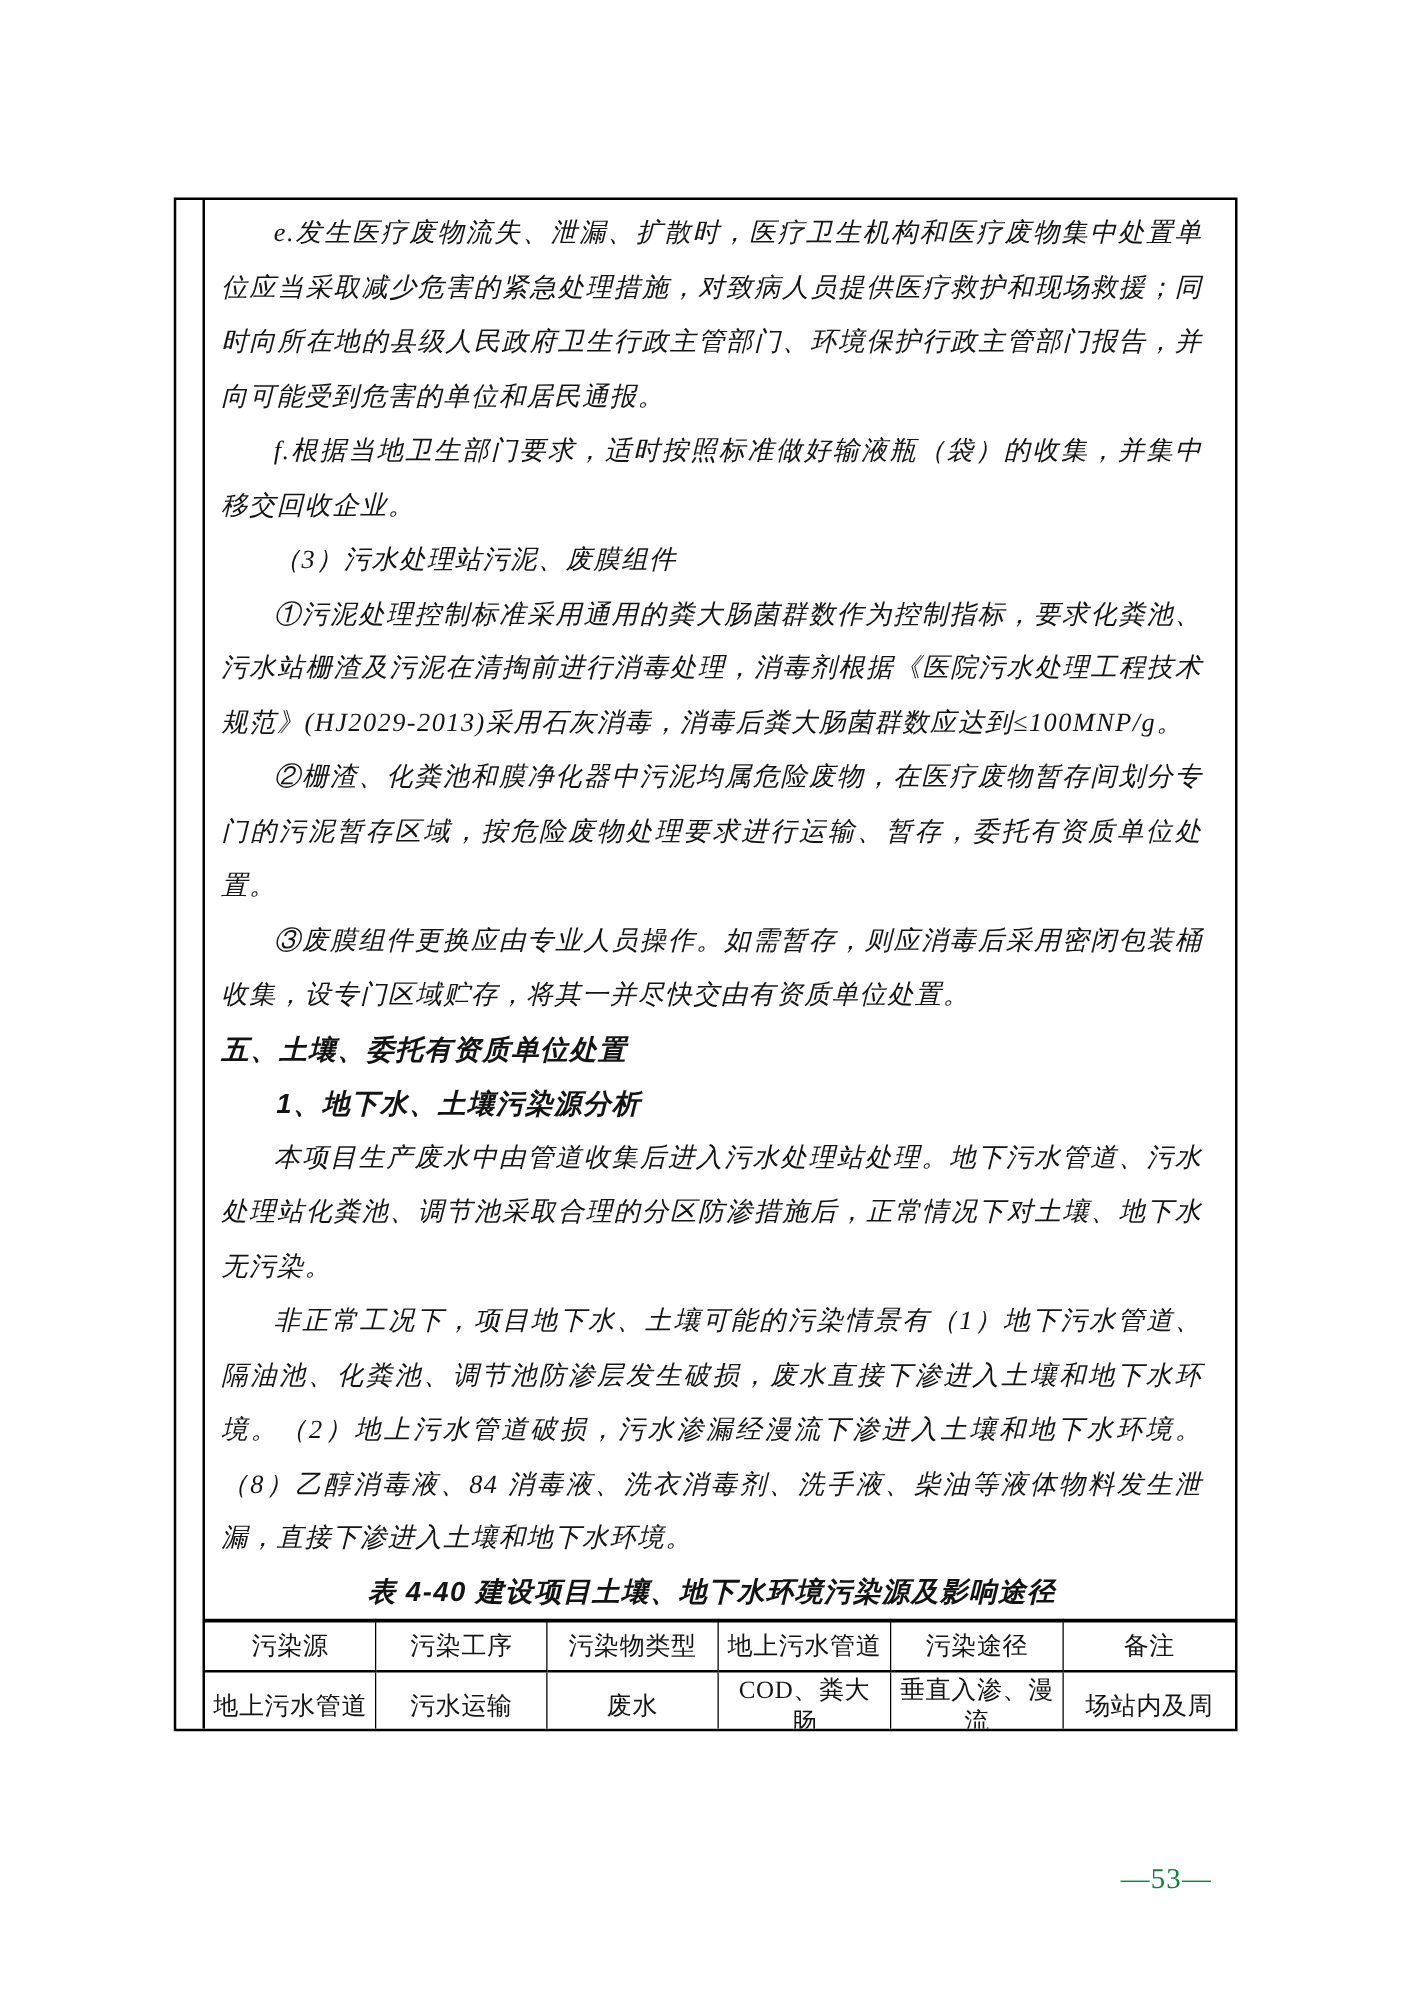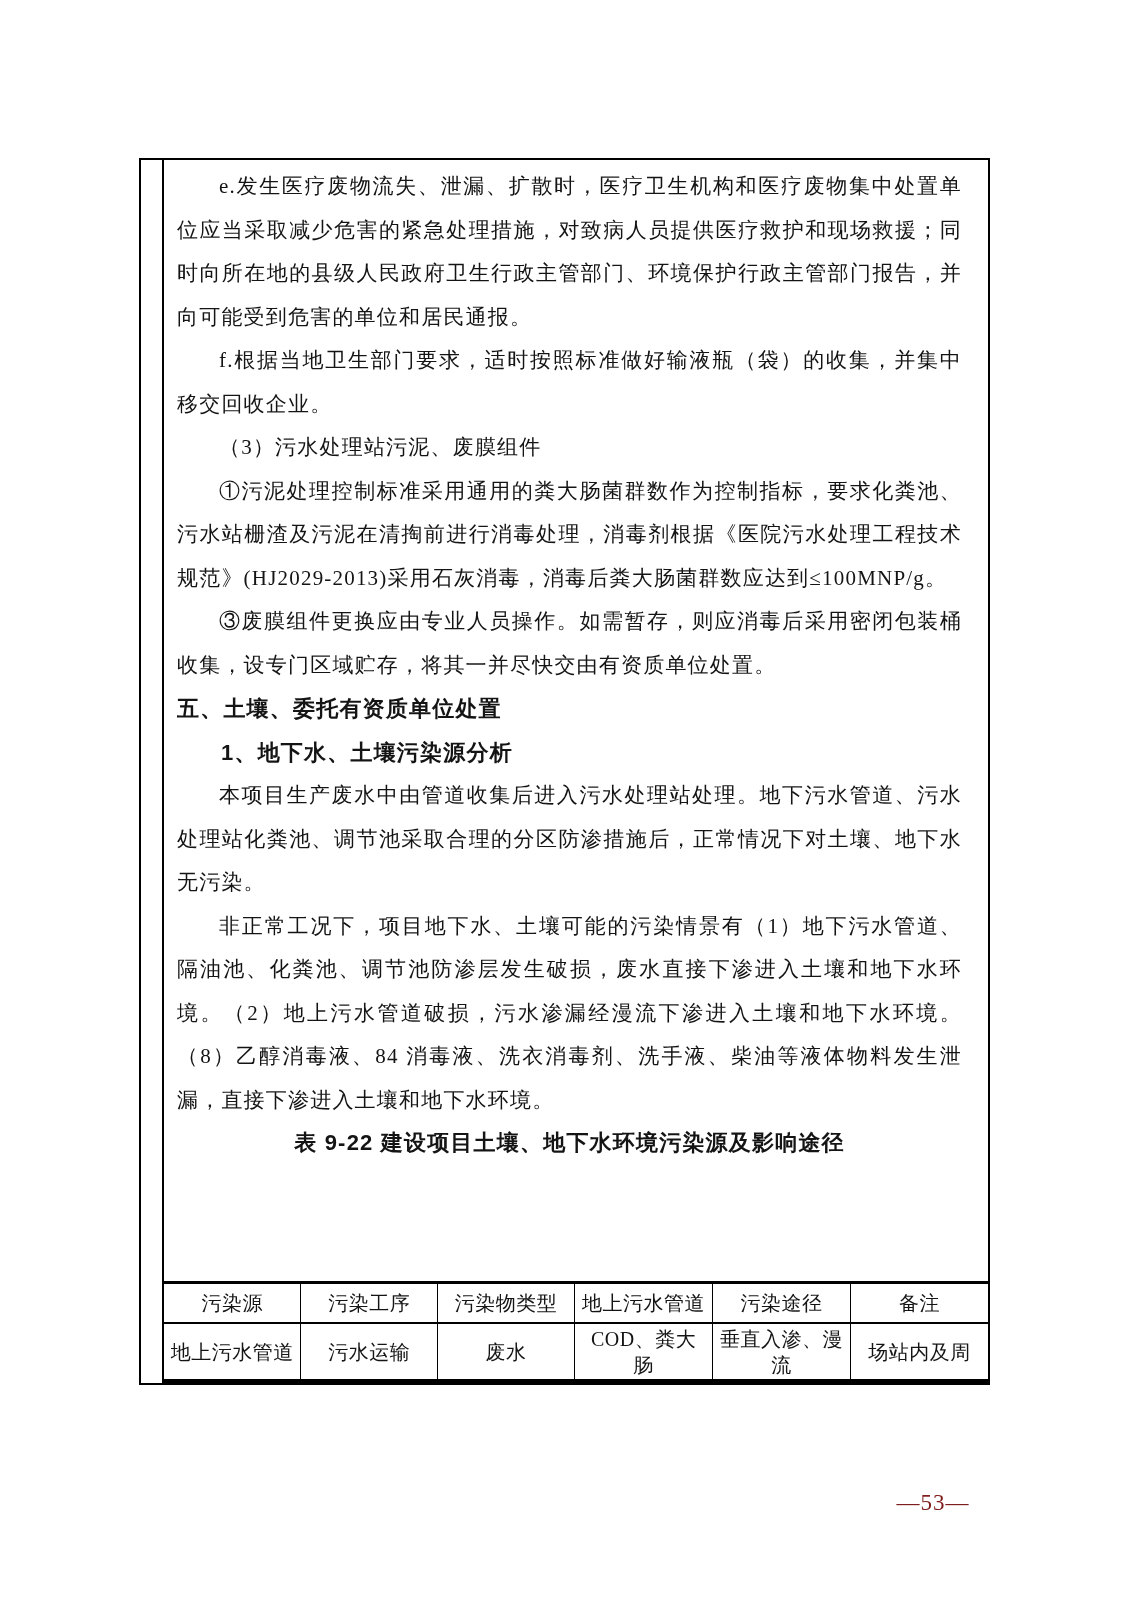--- a/index.html
+++ b/index.html
@@ -10,21 +10,21 @@
   }
   .sheet{
     position:absolute;left:139px;top:158px;width:851px;height:1227px;
     border:2px solid #000;box-sizing:border-box;display:flex;overflow:hidden;
   }
   .gutter{width:23px;flex:none;border-right:2px solid #000;box-sizing:border-box;}
   .main{flex:1;display:flex;flex-direction:column;overflow:hidden;box-sizing:border-box;}
   .textblock{
     padding:5px 26px 0 13px;
     font-size:21px;line-height:43.5px;letter-spacing:1.2px;
-    text-align:justify;text-justify:inter-character;
+    text-align:justify;text-justify:inter-character;font-style:italic;
   }
   .para{text-indent:2em;margin:0;}
   .h1{font-family:"Liberation Sans","DejaVu Sans",sans-serif;font-weight:bold;font-size:22px;margin:0;text-indent:0;}
   .h2{font-family:"Liberation Sans","DejaVu Sans",sans-serif;font-weight:bold;font-size:22px;margin:0;text-indent:2em;}
   .caption{
     font-family:"Liberation Sans","DejaVu Sans",sans-serif;font-weight:bold;
     font-size:22px;text-align:center;text-indent:0;margin:0;line-height:42px;
   }
   table.pollution{
     width:100%;border-collapse:collapse;margin-top:auto;
@@ -36,40 +36,41 @@
     text-align:center;vertical-align:middle;
     font-weight:normal;font-size:20px;letter-spacing:0.5px;
     padding:1px 6px;line-height:26px;margin-top:40px;
   }
   table.pollution th{height:36px;border-bottom:2px solid #000;}
   table.pollution td{height:53px;}
   table.pollution th:first-child, table.pollution td:first-child{border-left:none;}
   table.pollution th:last-child, table.pollution td:last-child{border-right:none;}
   .page-number{
     position:absolute;left:868px;top:1490px;width:130px;
-    font-size:23px;letter-spacing:1px;text-align:center;color:#7f1d1d;
+    font-size:23px;letter-spacing:1px;text-align:center;color:#15803d;
   }
 </style>
 </head>
 <body>
 
 <div class="sheet">
   <div class="gutter"></div>
   <div class="main">
     <div class="textblock">
       <p class="para">e.发生医疗废物流失、泄漏、扩散时，医疗卫生机构和医疗废物集中处置单位应当采取减少危害的紧急处理措施，对致病人员提供医疗救护和现场救援；同时向所在地的县级人民政府卫生行政主管部门、环境保护行政主管部门报告，并向可能受到危害的单位和居民通报。</p>
       <p class="para">f.根据当地卫生部门要求，适时按照标准做好输液瓶（袋）的收集，并集中移交回收企业。</p>
       <p class="para">（3）污水处理站污泥、废膜组件</p>
       <p class="para">①污泥处理控制标准采用通用的粪大肠菌群数作为控制指标，要求化粪池、污水站栅渣及污泥在清掏前进行消毒处理，消毒剂根据《医院污水处理工程技术规范》(HJ2029-2013)采用石灰消毒，消毒后粪大肠菌群数应达到≤100MNP/g。</p>
+      <p class="para">②栅渣、化粪池和膜净化器中污泥均属危险废物，在医疗废物暂存间划分专门的污泥暂存区域，按危险废物处理要求进行运输、暂存，委托有资质单位处置。</p>
       <p class="para">③废膜组件更换应由专业人员操作。如需暂存，则应消毒后采用密闭包装桶收集，设专门区域贮存，将其一并尽快交由有资质单位处置。</p>
       <p class="h1">五、土壤、委托有资质单位处置</p>
       <p class="h2">1、地下水、土壤污染源分析</p>
       <p class="para">本项目生产废水中由管道收集后进入污水处理站处理。地下污水管道、污水处理站化粪池、调节池采取合理的分区防渗措施后，正常情况下对土壤、地下水无污染。</p>
       <p class="para">非正常工况下，项目地下水、土壤可能的污染情景有（1）地下污水管道、隔油池、化粪池、调节池防渗层发生破损，废水直接下渗进入土壤和地下水环境。（2）地上污水管道破损，污水渗漏经漫流下渗进入土壤和地下水环境。（8）乙醇消毒液、84 消毒液、洗衣消毒剂、洗手液、柴油等液体物料发生泄漏，直接下渗进入土壤和地下水环境。</p>
-      <p class="caption">表 9-22 建设项目土壤、地下水环境污染源及影响途径</p>
+      <p class="caption">表 4-40 建设项目土壤、地下水环境污染源及影响途径</p>
     </div>
     <table class="pollution">
       <colgroup>
         <col style="width:16.6%">
           <col style="width:16.6%">
           <col style="width:16.6%">
         <col style="width:16.8%">
           <col style="width:16.7%">
           <col style="width:16.7%">
       </colgroup>

